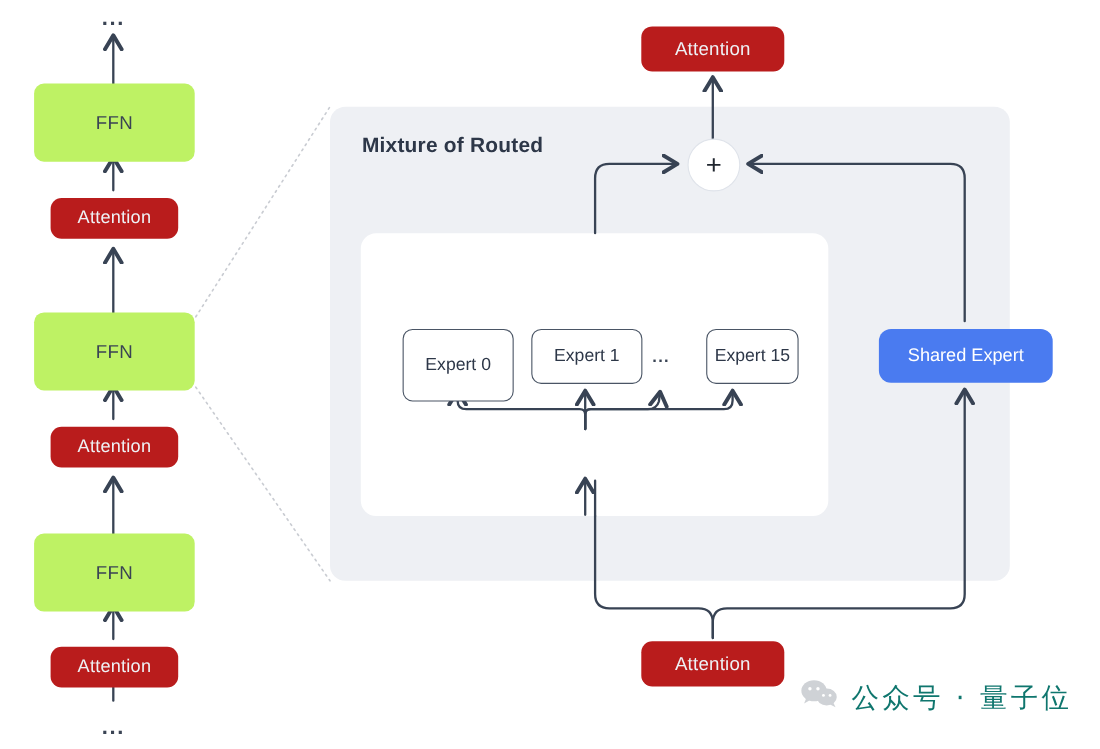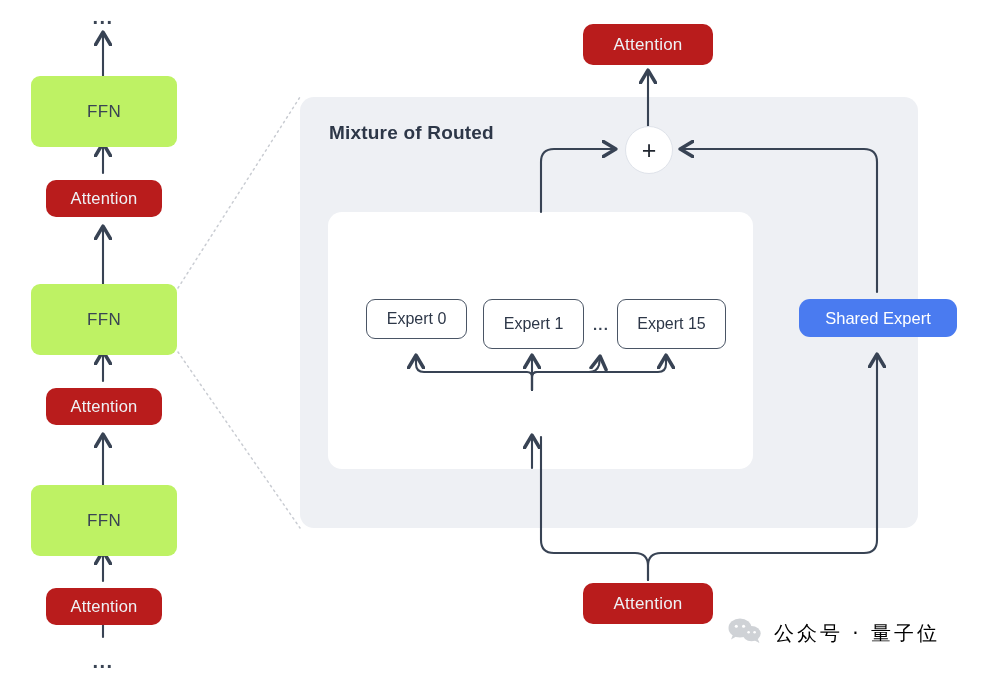--- a/index.html
+++ b/index.html
@@ -139,22 +139,22 @@
     font-weight: 500;
   }
   
   .watermark {
     position: absolute;
     left: 728px;
     top: 617px;
     display: flex;
     align-items: center;
     gap: 12px;
-    color: #000000;
-    font-size: 20px;
+    color: #0f766e;
+    font-size: 25px;
     letter-spacing: 3px;
     font-family: "DejaVu Sans", sans-serif;
   }
   .wm-icon { display: block; }
 </style>
 </head>
 <body>
 
 <div id="canvas">
 
@@ -219,30 +219,30 @@
 
   <div class="node ffn-box" style="left:31px; top:485px; width:146px; height:71px;">FFN</div>
 
   <div class="node attn-box" style="left:46px; top:588px; width:116px; height:37px;">Attention</div>
 
   <div class="node ellipsis" style="left:83px; top:652px; width:40px; height:18px;">...</div>
 
   <div class="moe-title">Mixture of Routed</div>
 
 
-  <div class="node expert-box" style="left:366px; top:299px; width:101px; height:40px;">Expert 0</div>
+  <div class="node expert-box" style="left:366px; top:299px; width:101px; height:66px;">Expert 0</div>
 
   <div class="node expert-box" style="left:483px; top:299px; width:101px; height:50px;">Expert 1</div>
 
   <div class="node expert-dots" style="left:588px; top:315px; width:26px; height:18px;">...</div>
 
-  <div class="node expert-box" style="left:617px; top:299px; width:109px; height:50px;">Expert 15</div>
-
-
-  <div class="node shared-box" style="left:799px; top:299px; width:158px; height:38px;">Shared Expert</div>
+  <div class="node expert-box" style="left:642px; top:299px; width:84px; height:50px;">Expert 15</div>
+
+
+  <div class="node shared-box" style="left:799px; top:299px; width:158px; height:49px;">Shared Expert</div>
 
   <div class="plus-node">
     <span>+</span>
   </div>
 
   <div class="node attn-box" style="left:583px; top:24px; width:130px; height:41px; font-size:17px;">Attention</div>
 
   <div class="node attn-box" style="left:583px; top:583px; width:130px; height:41px; font-size:17px;">Attention</div>
 
   <div class="watermark">

